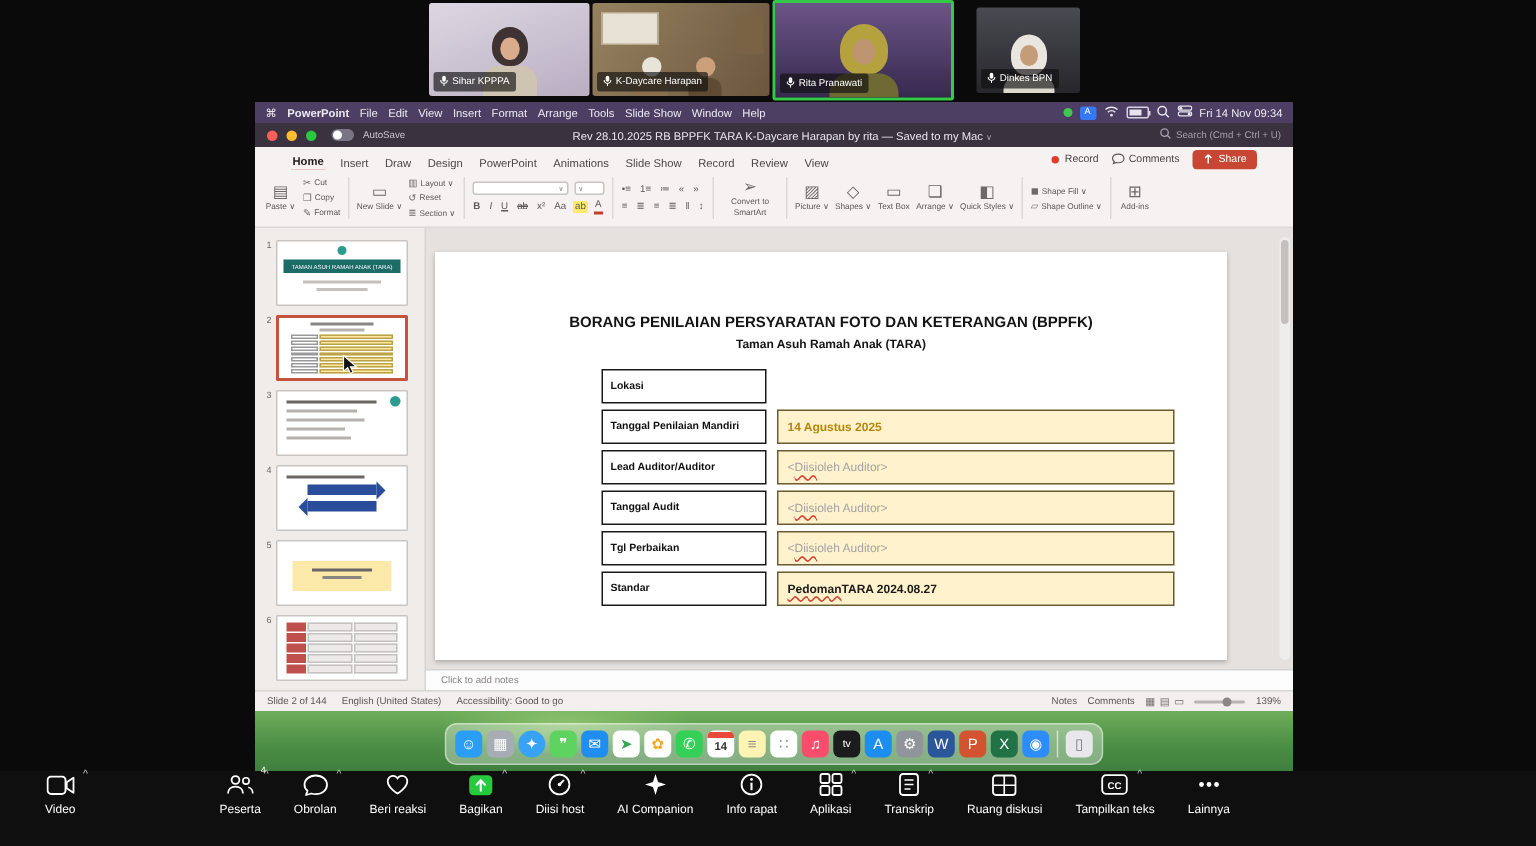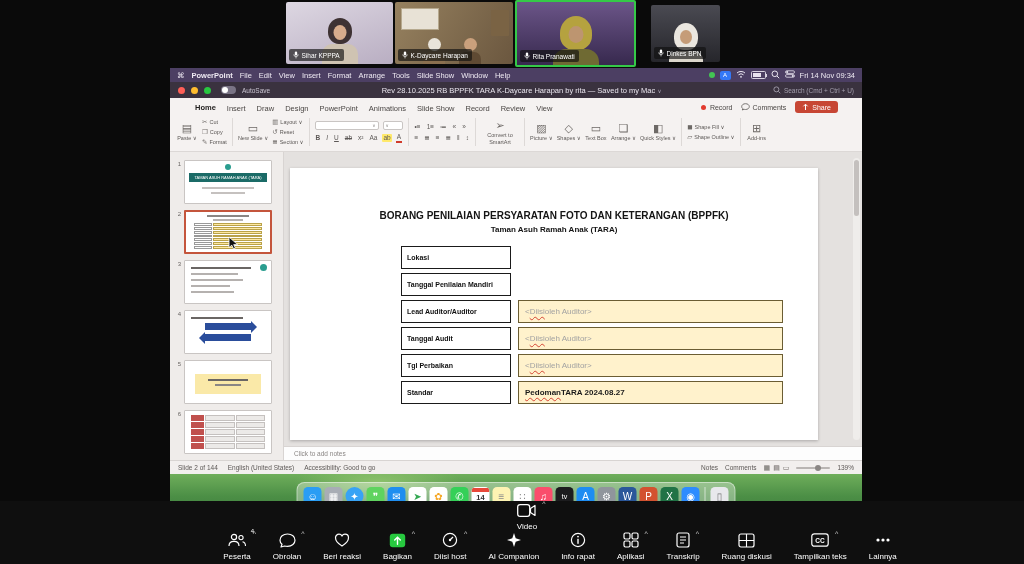--- a/index.html
+++ b/index.html
@@ -163,21 +163,21 @@
   .dicon.round{border-radius:50%;}
   .dock-sep{width:1px;height:18px;background:rgba(255,255,255,.6);margin:0 2px;flex:none;}
   .dicon.cal{background:#fff;flex-direction:column;gap:0;}
   .cal-top{width:100%;height:4px;background:#e8493a;}
   .cal-day{font-size:7.5px;color:#333;line-height:12px;font-weight:bold;}
 
   
   .cursor{position:absolute;left:228px;top:236px;z-index:60;}
 
   
-  .zbar{position:absolute;left:0;right:0;bottom:0;height:63px;background:#0f0f0f;display:flex;align-items:center;flex-direction:column;}
+  .zbar{position:absolute;left:0;right:0;bottom:0;height:50px;background:#0f0f0f;display:flex;}
   .zleft{margin-left:30px;display:flex;}
   .zcenter{margin-left:96px;display:flex;gap:22px;}
   .zt-item{display:flex;flex-direction:column;align-items:center;gap:3px;color:#fff;}
   .zt-iconwrap{height:18px;display:flex;align-items:center;position:relative;}
   .zt-caret{position:absolute;top:-1px;right:-9px;color:#c9c9c9;font-size:7px;line-height:7px;}
   .zt-badge{position:absolute;top:-3px;right:-7px;color:#fff;font-size:6px;}
   .zt-label{font-size:8px;color:#fff;white-space:nowrap;}
 </style>
 </head>
 <body>
@@ -577,20 +577,23 @@
       <div class="slidearea">
         <div class="slide">
           <div class="sl-title">BORANG PENILAIAN PERSYARATAN FOTO DAN KETERANGAN (BPPFK)</div>
           <div class="sl-sub">Taman Asuh Ramah Anak (TARA)</div>
           <div class="sl-table">
               <div class="srow">
                 <div class="scell-l">Lokasi</div>
               </div>
               <div class="srow">
                 <div class="scell-l">Tanggal Penilaian Mandiri</div>
+                <div class="scell-r">
+                  <span class="s-gold">14 Agustus 2025</span>
+                </div>
               </div>
               <div class="srow">
                 <div class="scell-l">Lead Auditor/Auditor</div>
                 <div class="scell-r">
                   <span class="s-gray">&lt;</span>
                   <span class="s-gray-sp">Diisi</span>
                   <span class="s-gray"> oleh Auditor&gt;</span>
                 </div>
               </div>
               <div class="srow">

